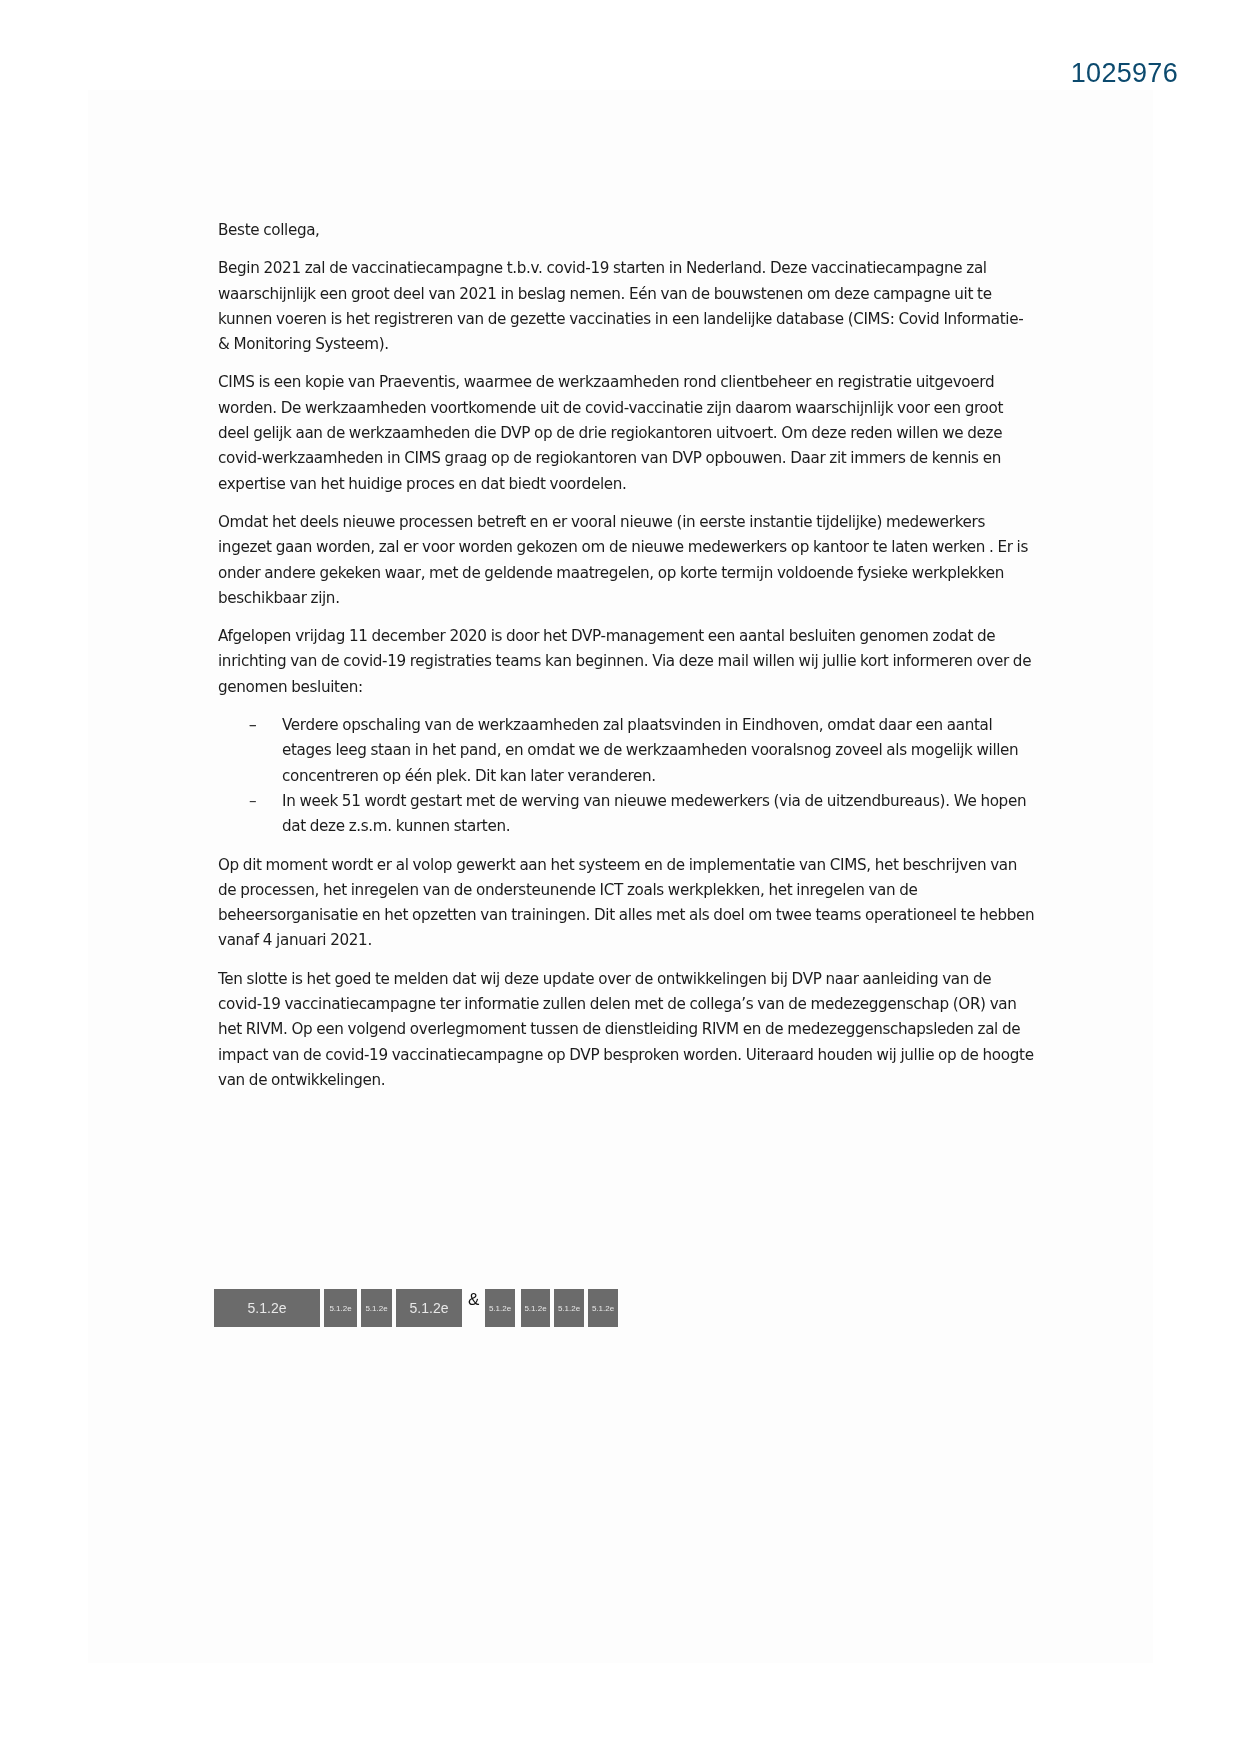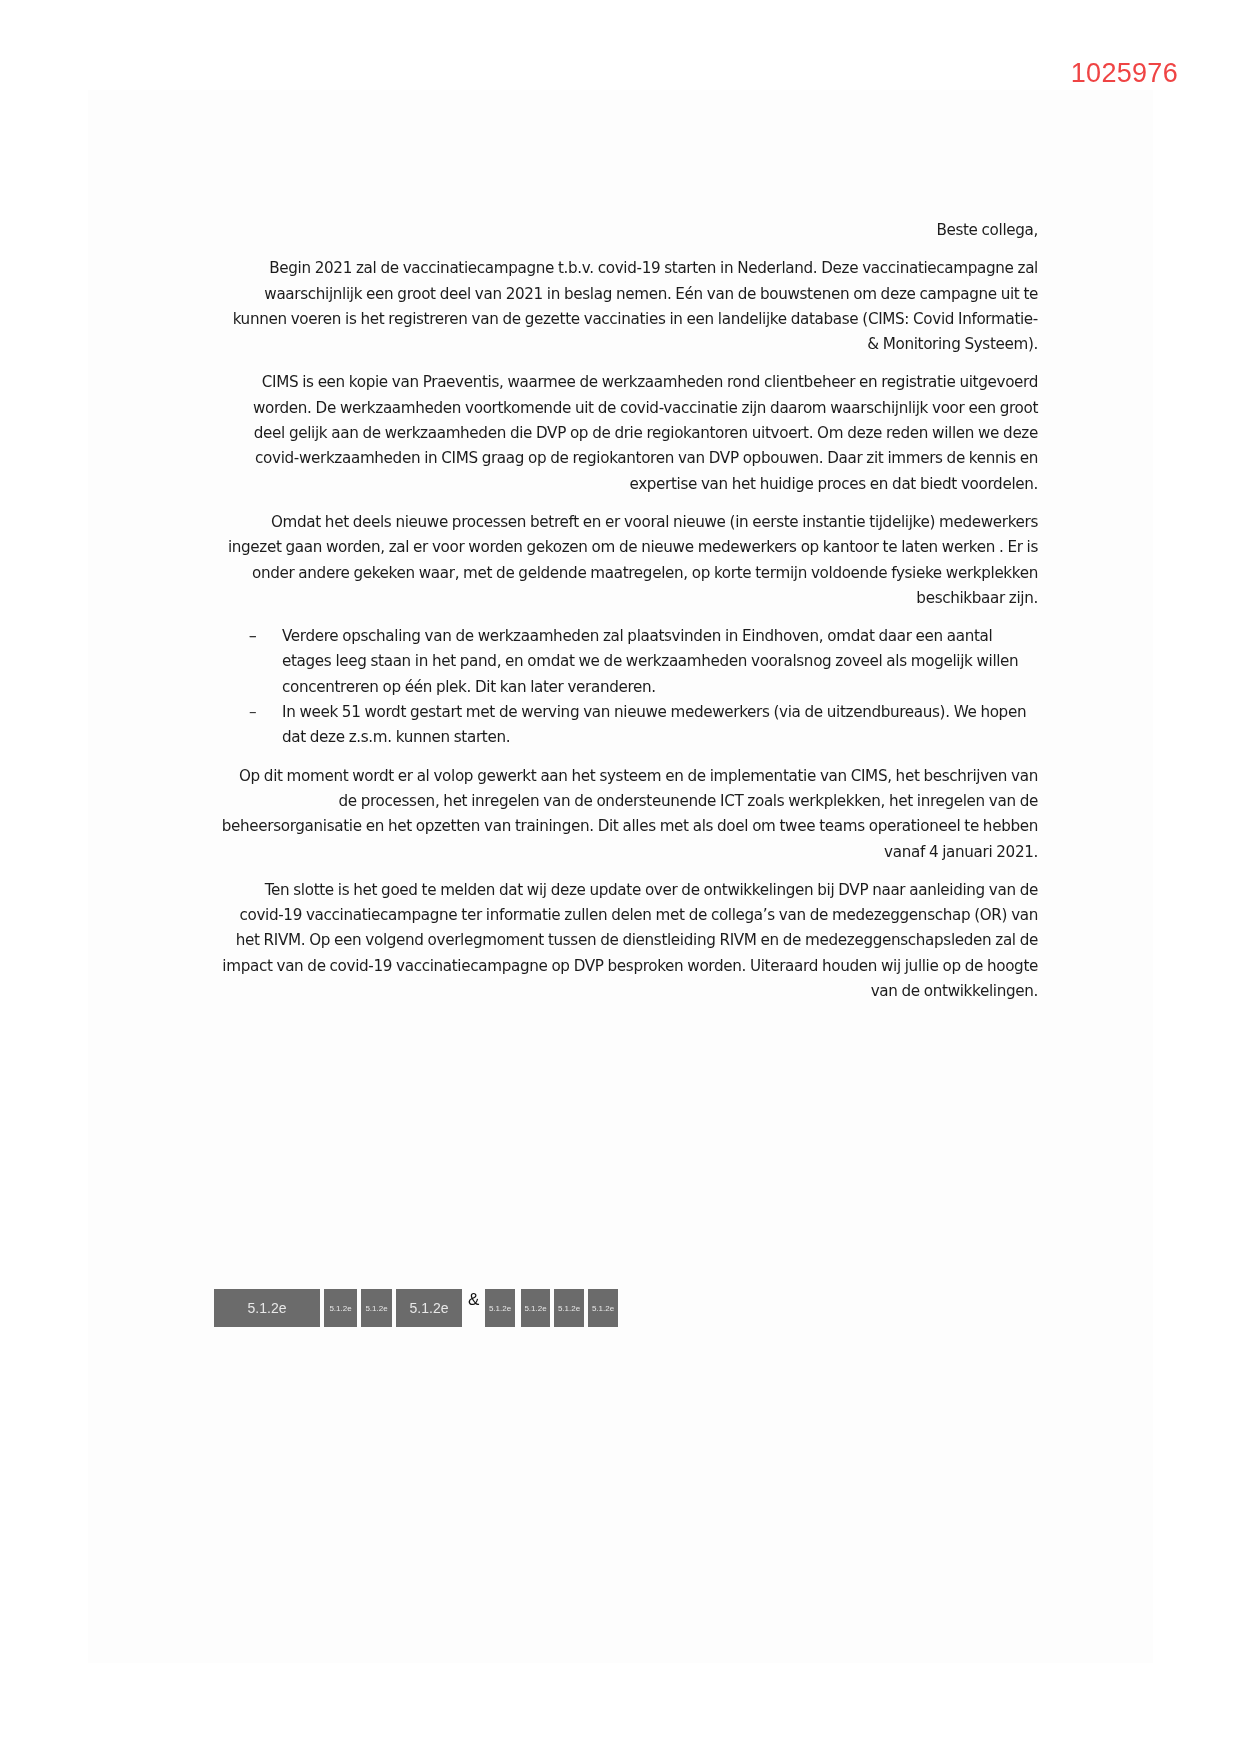--- a/index.html
+++ b/index.html
@@ -10,21 +10,21 @@
     position: relative;
     overflow: hidden;
     font-family: "Liberation Sans", sans-serif;
   }
   .doc-id {
     position: absolute;
     top: 58px;
     right: 63px;
     font-family: "Liberation Sans", sans-serif;
     font-size: 27px;
-    color: #ef4444;
+    color: #0c4a6e;
     letter-spacing: 0.3px;
   }
   .page-scan {
     position: absolute;
     left: 88px;
     top: 90px;
     width: 1065px;
     height: 1573px;
     background: #fdfdfd;
   }
@@ -33,21 +33,21 @@
     left: 218px;
     top: 218px;
     width: 820px;
     font-family: "DejaVu Sans", sans-serif;
     font-size: 15.2px;
     line-height: 25.3px;
     color: #1c1c1c;
     letter-spacing: -0.35px;
     word-spacing: -0.5px;
   }
-  .letter p { margin: 0 0 13px 0; text-align: right; }
+  .letter p { margin: 0 0 13px 0; }
   .letter .greeting { margin-bottom: 13px; }
   .bullets { list-style: none; margin: 0 0 13px 0; padding: 0; }
   .bullets li {
     position: relative;
     padding-left: 64px;
   }
   .bullets li .dash {
     position: absolute;
     left: 31px;
     top: 0;
@@ -88,20 +88,21 @@
 
 <div class="doc-id">1025976</div>
 
 <div class="page-scan"></div>
 
 <div class="letter">
   <p class="greeting">Beste collega,</p>
   <p>Begin 2021 zal de vaccinatiecampagne t.b.v. covid-19 starten in Nederland. Deze vaccinatiecampagne zal waarschijnlijk een groot deel van 2021 in beslag nemen. Eén van de bouwstenen om deze campagne uit te kunnen voeren is het registreren van de gezette vaccinaties in een landelijke database (CIMS: Covid Informatie- &amp; Monitoring Systeem).</p>
   <p>CIMS is een kopie van Praeventis, waarmee de werkzaamheden rond clientbeheer en registratie uitgevoerd worden. De werkzaamheden voortkomende uit de covid-vaccinatie zijn daarom waarschijnlijk voor een groot deel gelijk aan de werkzaamheden die DVP op de drie regiokantoren uitvoert. Om deze reden willen we deze covid-werkzaamheden in CIMS graag op de regiokantoren van DVP opbouwen. Daar zit immers de kennis en expertise van het huidige proces en dat biedt voordelen.</p>
   <p>Omdat het deels nieuwe processen betreft en er vooral nieuwe (in eerste instantie tijdelijke) medewerkers ingezet gaan worden, zal er voor worden gekozen om de nieuwe medewerkers op kantoor te laten werken . Er is onder andere gekeken waar, met de geldende maatregelen, op korte termijn voldoende fysieke werkplekken beschikbaar zijn.</p>
+  <p>Afgelopen vrijdag 11 december 2020 is door het DVP-management een aantal besluiten genomen zodat de inrichting van de covid-19 registraties teams kan beginnen. Via deze mail willen wij jullie kort informeren over de genomen besluiten:</p>
   <ul class="bullets">
     <li>
       <span class="dash">–</span>
     </li>
     <li>
       <span class="dash">–</span>
       <span>Verdere opschaling van de werkzaamheden zal plaatsvinden in Eindhoven, omdat daar een aantal etages leeg staan in het pand, en omdat we de werkzaamheden vooralsnog zoveel als mogelijk willen concentreren op één plek. Dit kan later veranderen.</span>
     </li>
     <li>
       <span class="dash">–</span>

